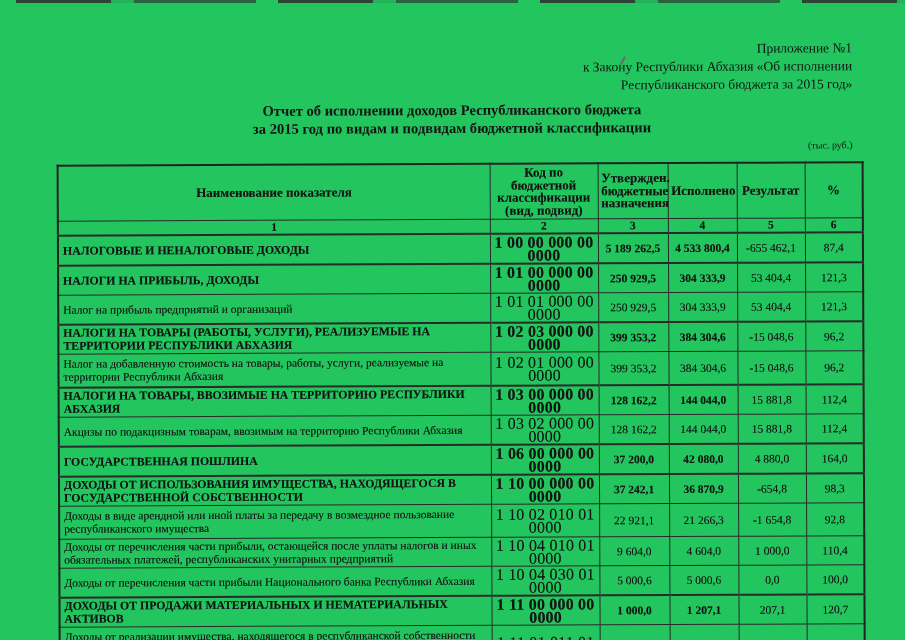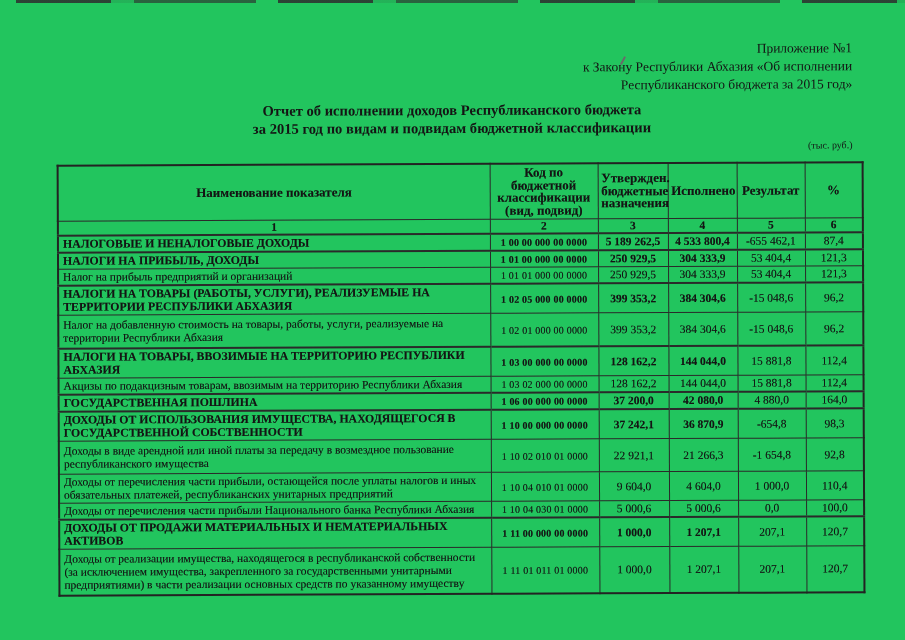--- a/index.html
+++ b/index.html
@@ -46,21 +46,21 @@
   thead th{
     font-weight:bold;text-align:center;font-size:13px;line-height:12.5px;
     padding:2px 3px;
   }
   thead th.h-name{font-size:13px;}
   thead tr.head-main{height:42px;}
   thead tr.head-nums th{font-size:11.5px;padding:0;height:13px;line-height:13px;}
   tbody td{font-size:11.5px;line-height:13px;padding:1px 4px;}
   td.c-name{text-align:left;}
   td.c-code,td.c-num{text-align:center;padding:1px 2px;}
-  td.c-code{font-size:10px;letter-spacing:.2px;}
+  td.c-code{font-size:16px;letter-spacing:.2px;}
   tr.bold td{border-top-width:2px;}
   tr.bold td.c-name{font-weight:bold;font-size:11.8px;}
   tr.bold td.c-code,tr.bold td.c-emph{font-weight:bold;}
   tr.tall td{padding-top:3px;padding-bottom:3px;}
 </style>
 </head>
 <body>
 
 <div class="page">
   <div class="scan-line"></div>
@@ -128,21 +128,21 @@
           <tr>
     <td class="c-name">Налог на прибыль предприятий и организаций</td>
     <td class="c-code">1 01 01 000 00 0000</td>
     <td class="c-num c-emph">250 929,5</td>
     <td class="c-num c-emph">304 333,9</td>
     <td class="c-num">53 404,4</td>
     <td class="c-num">121,3</td>
   </tr>
           <tr class="bold">
     <td class="c-name">НАЛОГИ НА ТОВАРЫ (РАБОТЫ, УСЛУГИ), РЕАЛИЗУЕМЫЕ НА ТЕРРИТОРИИ РЕСПУБЛИКИ АБХАЗИЯ</td>
-    <td class="c-code">1 02 05 000 00 0000</td>
+    <td class="c-code">1 02 03 000 00 0000</td>
     <td class="c-num c-emph">399 353,2</td>
     <td class="c-num c-emph">384 304,6</td>
     <td class="c-num">-15 048,6</td>
     <td class="c-num">96,2</td>
   </tr>
           <tr class="tall">
     <td class="c-name">Налог на добавленную стоимость на товары, работы, услуги, реализуемые на территории Республики Абхазия</td>
     <td class="c-code">1 02 01 000 00 0000</td>
     <td class="c-num c-emph">399 353,2</td>
     <td class="c-num c-emph">384 304,6</td>

